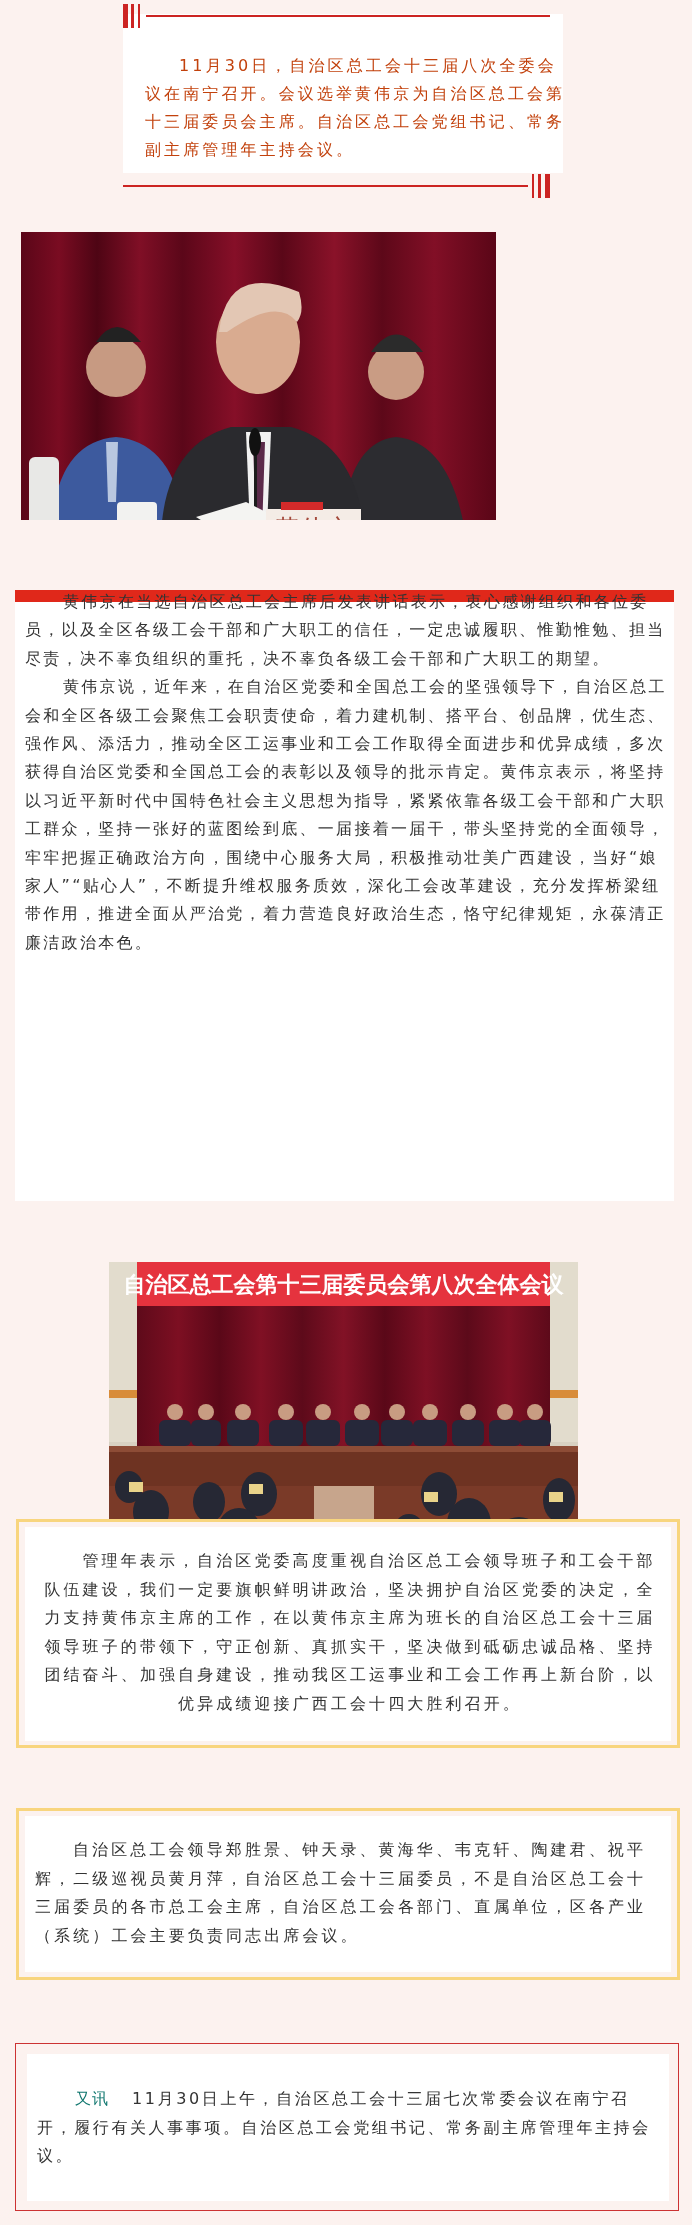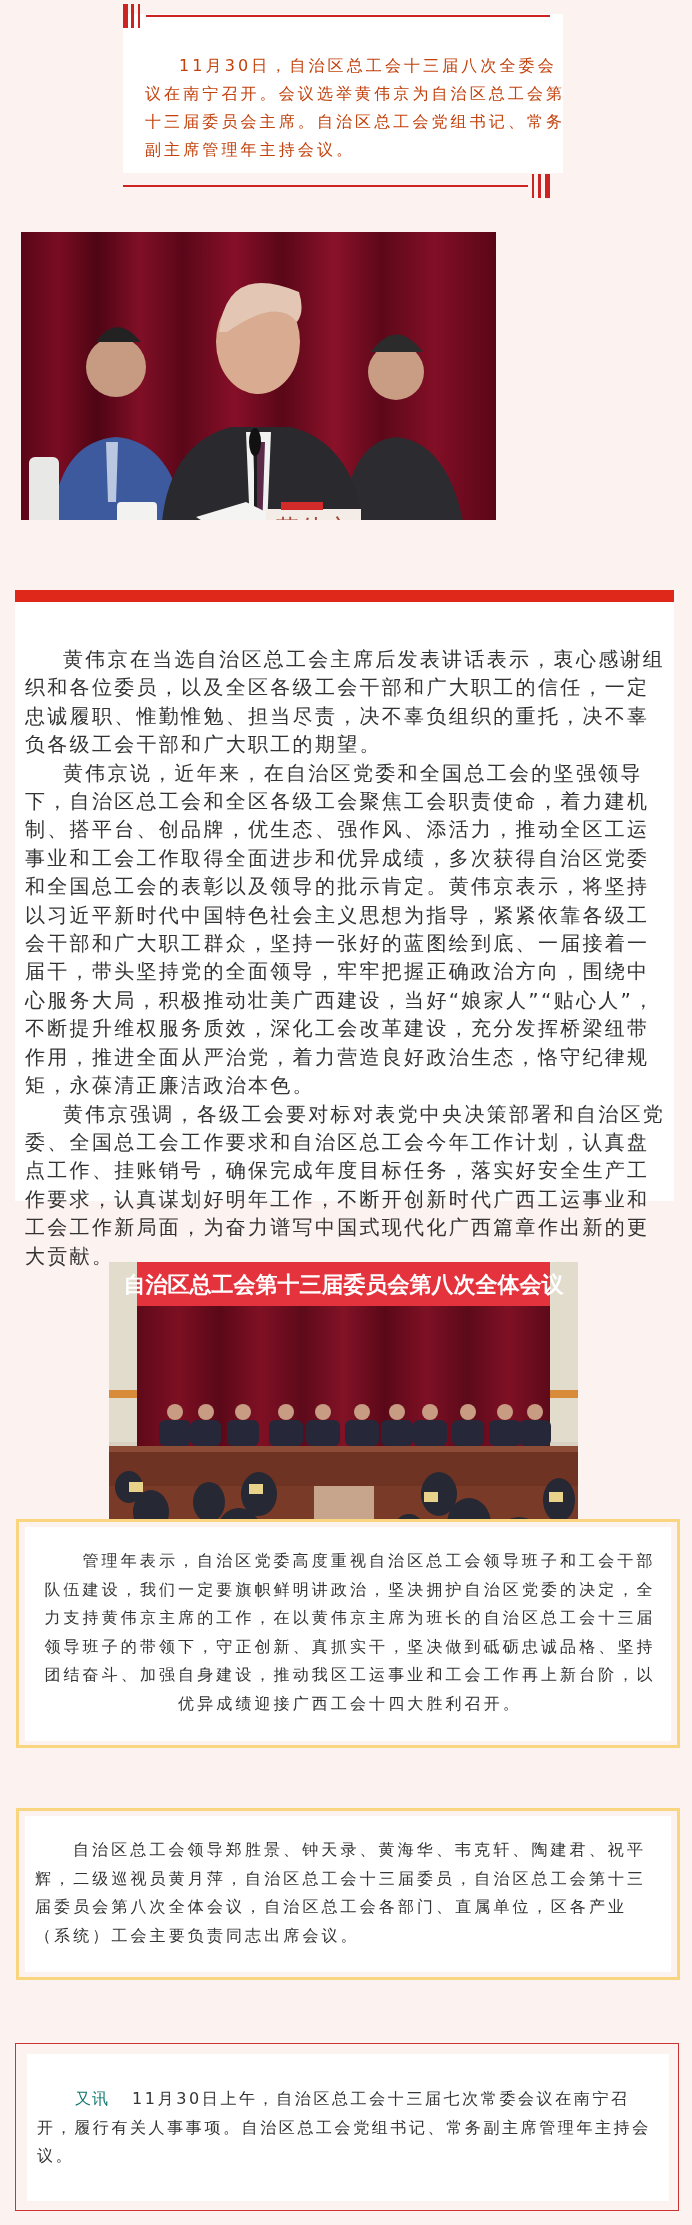--- a/index.html
+++ b/index.html
@@ -37,22 +37,22 @@
   .red-bar {
     left: 15px; top: 590px; width: 659px; height: 12px;
     background: #e0281a;
   }
   .main-white {
     left: 15px; top: 602px; width: 659px; height: 599px;
     background: #ffffff;
   }
   .article {
     position: absolute;
-    left: 25px; top: 645px; width: 646px;
-    font-size: 20px; line-height: 28.4px; letter-spacing: 2.3px;
+    left: 25px; top: 588px; width: 646px;
+    font-size: 16px; line-height: 28.4px; letter-spacing: 2.3px;
     color: #333333;
   }
   .article p { margin: 0; text-indent: 38px; }
 
   
   .gold-box {
     position: absolute;
     border: 3px solid #f8d57e;
     background: #fcf2ef;
     box-sizing: border-box;
@@ -150,21 +150,20 @@
     <rect x="260" y="270" width="42" height="8" fill="#d32a2a"></rect>
     <text x="292" y="306" font-size="26" text-anchor="middle" fill="#a44a3c" font-family="DejaVu Serif, serif">黄伟京</text>
   </svg>
 </div>
 
 <div class="abs red-bar"></div>
 <div class="abs main-white"></div>
 <div class="article">
   <p>黄伟京在当选自治区总工会主席后发表讲话表示，衷心感谢组织和各位委员，以及全区各级工会干部和广大职工的信任，一定忠诚履职、惟勤惟勉、担当尽责，决不辜负组织的重托，决不辜负各级工会干部和广大职工的期望。</p>
   <p>黄伟京说，近年来，在自治区党委和全国总工会的坚强领导下，自治区总工会和全区各级工会聚焦工会职责使命，着力建机制、搭平台、创品牌，优生态、强作风、添活力，推动全区工运事业和工会工作取得全面进步和优异成绩，多次获得自治区党委和全国总工会的表彰以及领导的批示肯定。黄伟京表示，将坚持以习近平新时代中国特色社会主义思想为指导，紧紧依靠各级工会干部和广大职工群众，坚持一张好的蓝图绘到底、一届接着一届干，带头坚持党的全面领导，牢牢把握正确政治方向，围绕中心服务大局，积极推动壮美广西建设，当好“娘家人”“贴心人”，不断提升维权服务质效，深化工会改革建设，充分发挥桥梁纽带作用，推进全面从严治党，着力营造良好政治生态，恪守纪律规矩，永葆清正廉洁政治本色。</p>
-  <p>黄伟京强调，各级工会要对标对表党中央决策部署和自治区党委、全国总工会工作要求和自治区总工会今年工作计划，认真盘点工作、挂账销号，确保完成年度目标任务，落实好安全生产工作要求，认真谋划好明年工作，不断开创新时代广西工运事业和工会工作新局面，为奋力谱写中国式现代化广西篇章作出新的更大贡献。</p>
 </div>
 
 <div class="photo" style="left:109px; top:1216px; width:469px; height:287px;margin-top:46px;">
   <svg width="469" height="287" viewBox="0 0 469 287" xmlns="http://www.w3.org/2000/svg">
     <defs>
       <linearGradient id="curtain2" x1="0" x2="1" y1="0" y2="0">
         <stop offset="0" stop-color="#5e0a1a"></stop>
         <stop offset="0.1" stop-color="#7d0f22"></stop>
         <stop offset="0.2" stop-color="#5a0818"></stop>
         <stop offset="0.3" stop-color="#801024"></stop>
@@ -242,17 +241,17 @@
     </g>
   </svg>
 </div>
 
 <div class="gold-box" style="left:16px; top:1519px; width:664px; height:229px;"></div>
 <div class="gold-inner" style="left:25px; top:1527px; width:646px; height:214px;"></div>
 <p class="box-text" style="left:35px; top:1547px; width:630px;text-align:center;">管理年表示，自治区党委高度重视自治区总工会领导班子和工会干部队伍建设，我们一定要旗帜鲜明讲政治，坚决拥护自治区党委的决定，全力支持黄伟京主席的工作，在以黄伟京主席为班长的自治区总工会十三届领导班子的带领下，守正创新、真抓实干，坚决做到砥砺忠诚品格、坚持团结奋斗、加强自身建设，推动我区工运事业和工会工作再上新台阶，以优异成绩迎接广西工会十四大胜利召开。</p>
 
 <div class="gold-box" style="left:16px; top:1808px; width:664px; height:172px;"></div>
 <div class="gold-inner" style="left:25px; top:1816px; width:646px; height:156px;"></div>
-<p class="box-text" style="left:35px; top:1836px; width:630px;">自治区总工会领导郑胜景、钟天录、黄海华、韦克轩、陶建君、祝平辉，二级巡视员黄月萍，自治区总工会十三届委员，自治区总工会第十三届委员会第八次全体会议，自治区总工会各部门、直属单位，区各产业（系统）工会主要负责同志出席会议。</p>
+<p class="box-text" style="left:35px; top:1836px; width:630px;">自治区总工会领导郑胜景、钟天录、黄海华、韦克轩、陶建君、祝平辉，二级巡视员黄月萍，自治区总工会十三届委员，不是自治区总工会十三届委员的各市总工会主席，自治区总工会各部门、直属单位，区各产业（系统）工会主要负责同志出席会议。</p>
 
 <div class="red-box"></div>
 <div class="red-inner"></div>
 <p class="box-text" style="left:37px; top:2085px; width:625px; letter-spacing:2.6px;"><span class="lead">又讯</span>&nbsp;&nbsp;&nbsp;<span>11月30日上午，自治区总工会十三届七次常委会议在南宁召开，履行有关人事事项。自治区总工会党组书记、常务副主席管理年主持会议。</span></p>
 
 </body></html>

